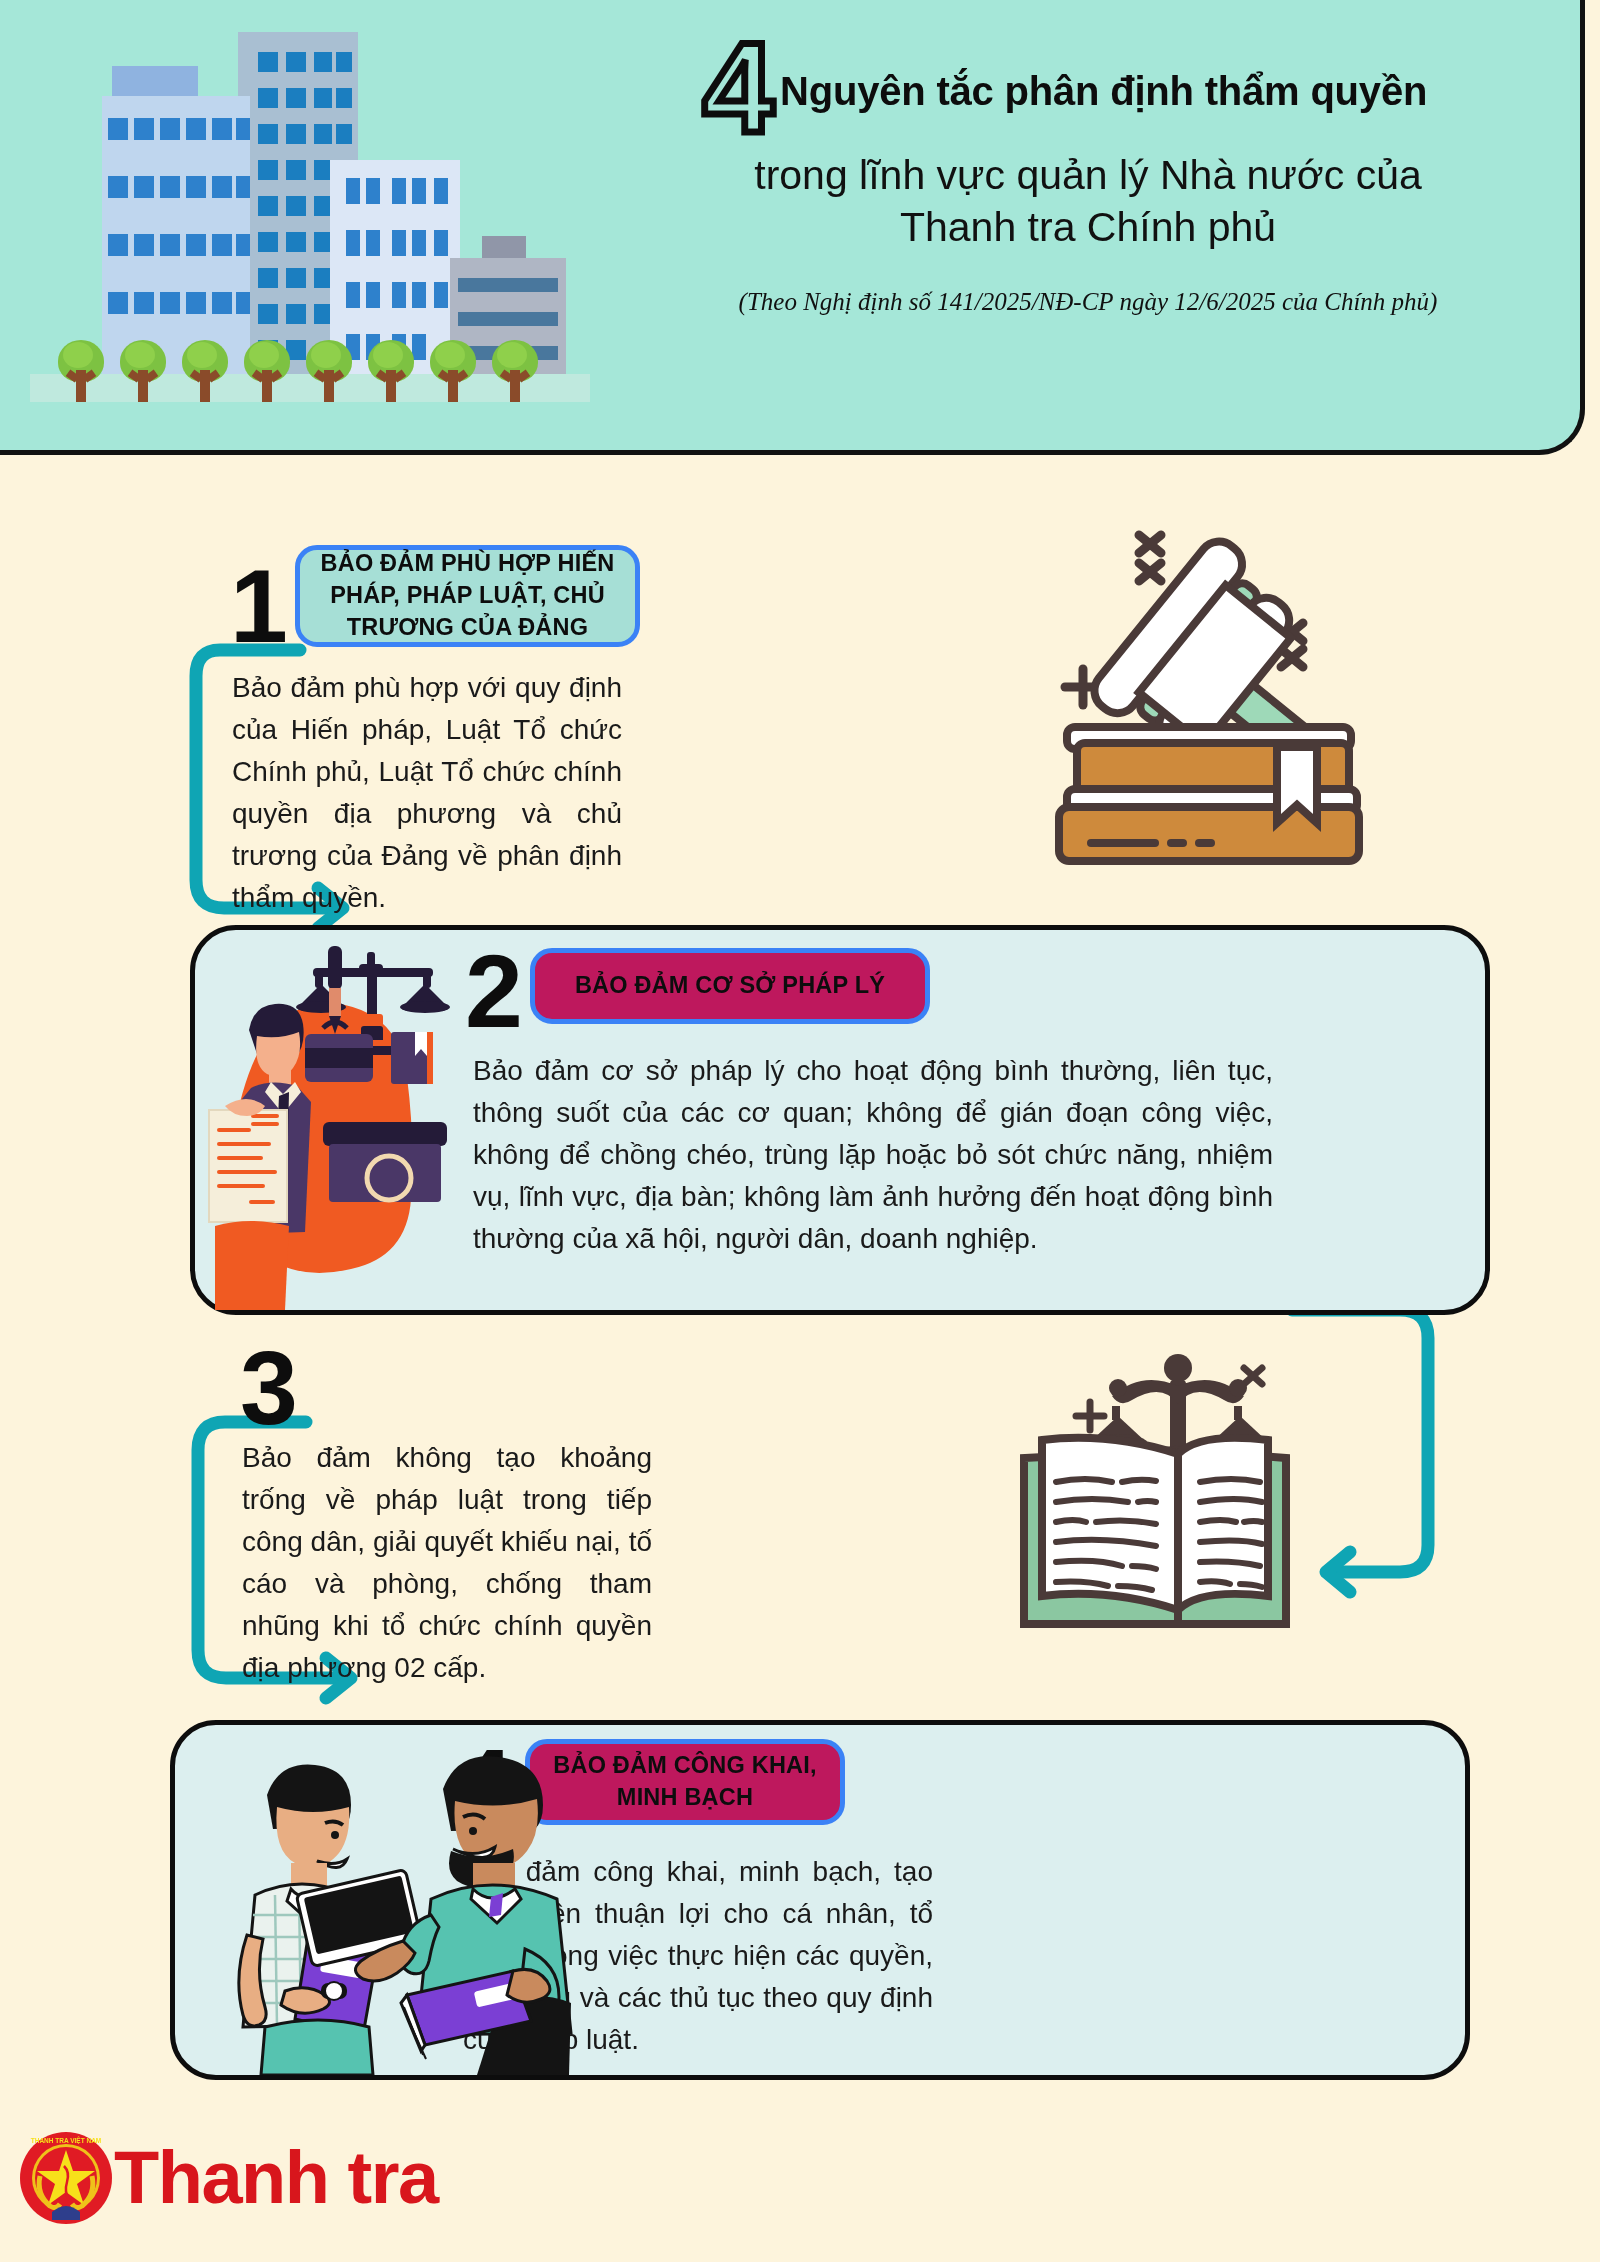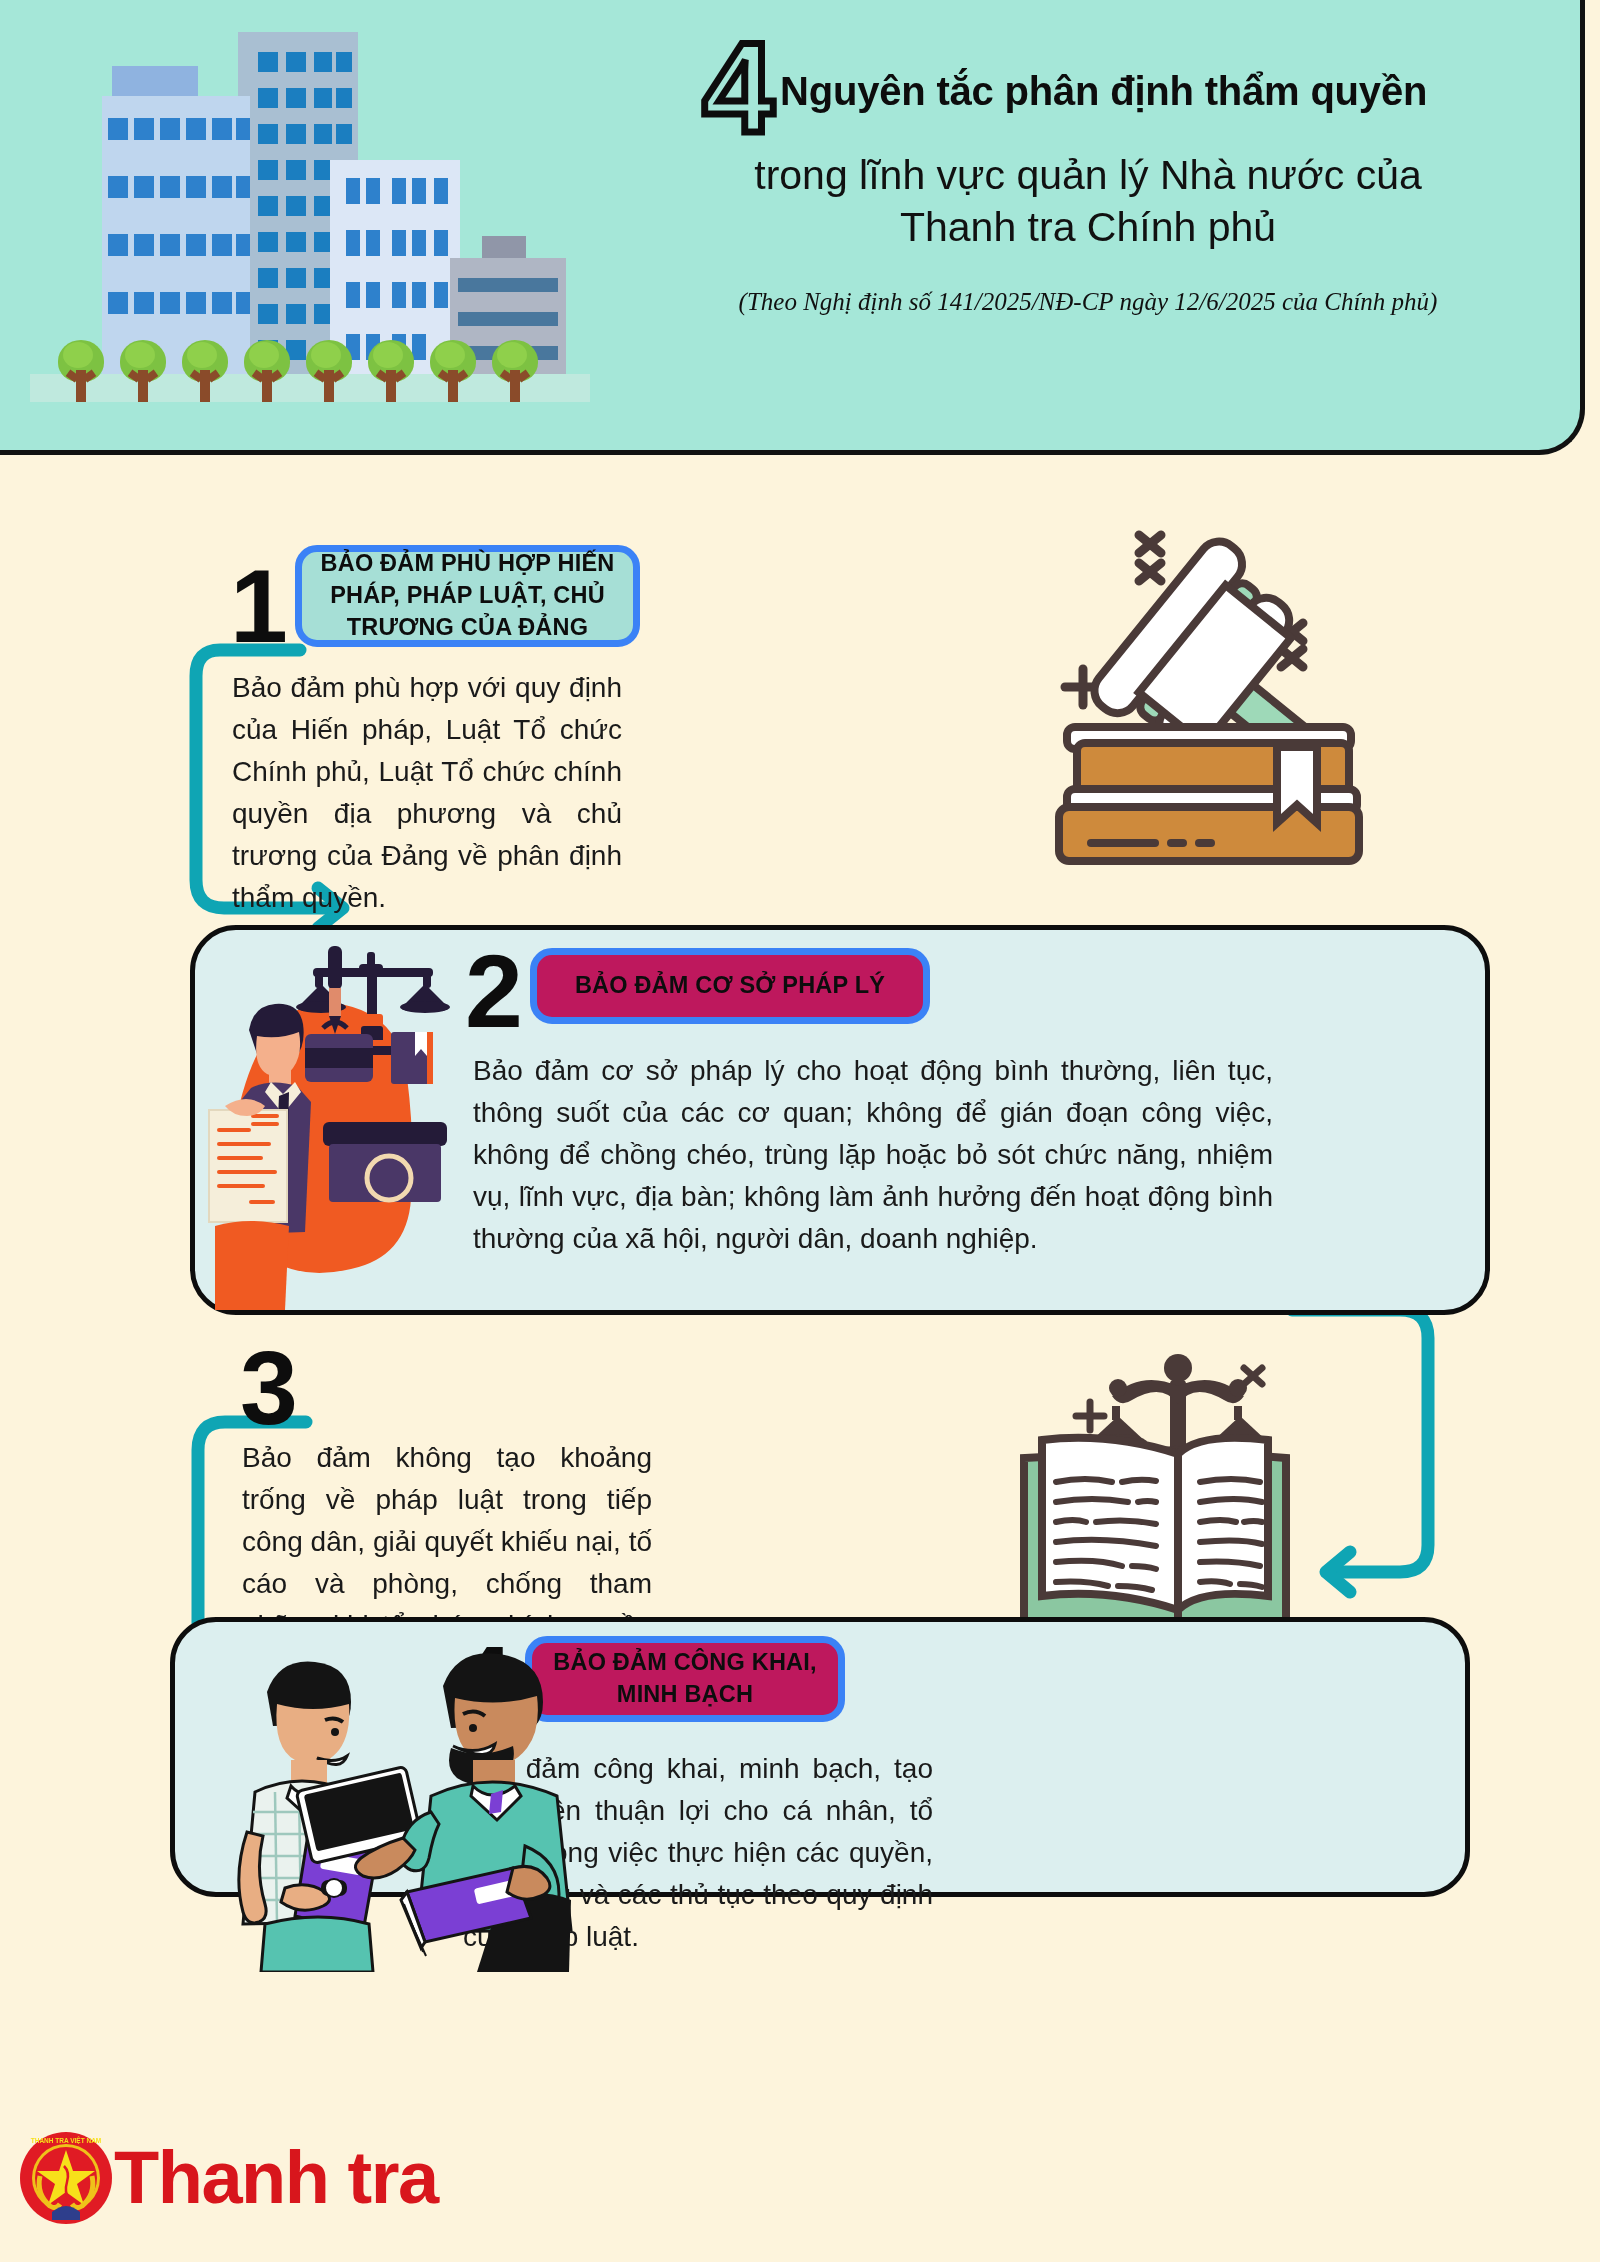--- a/index.html
+++ b/index.html
@@ -88,30 +88,30 @@
   
   .panel {
     position: absolute;
     background: #DCEFEF;
     border: 5px solid #0d0d0d;
     border-radius: 46px;
   }
   .sec1 { left: 190px; top: 545px;  width: 1240px; height: 370px; border: none; background: transparent; }
   .sec2 { left: 190px; top: 925px;  width: 1300px; height: 390px; }
   .sec3 { left: 190px; top: 1325px; width: 1240px; height: 360px; border: none; background: transparent; }
-  .sec4 { left: 170px; top: 1617px; width: 1300px; height: 280px; }
+  .sec4 { left: 170px; top: 1720px; width: 1300px; height: 360px; }
 
   .num {
     position: absolute;
     font-size: 104px; font-weight: 700; color: #0d0d0d;
     line-height: .92; font-family: "Liberation Sans", sans-serif;
   }
   .badge {
     position: absolute;
-    border: 7px solid #3b82f6;
+    border: 5px solid #3b82f6;
     border-radius: 22px;
     display: flex; align-items: center; justify-content: center;
     text-align: center;
     padding: 10px 18px;
   }
   .badge-teal { background: #A6DFD6; }
   .badge-yellow { background: #be185d; }
   .badge span {
     font-size: 23.5px; font-weight: 700; color: #0d0d0d;
     line-height: 1.35; letter-spacing: .2px;

